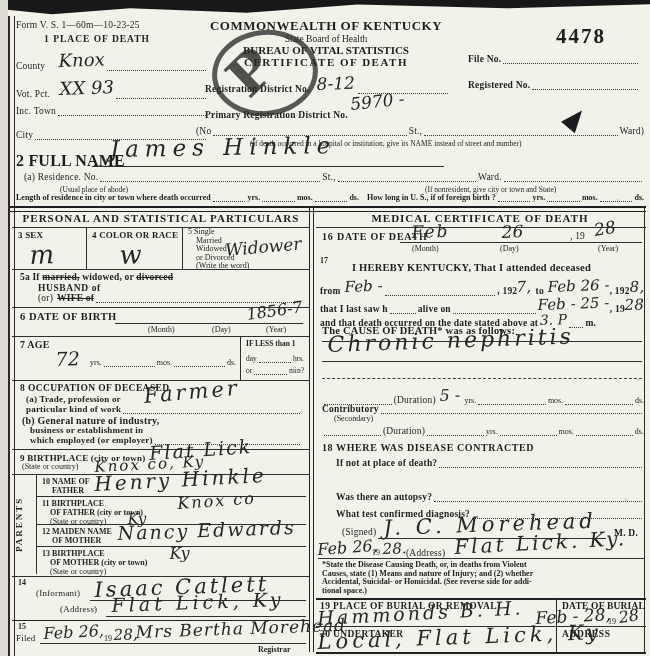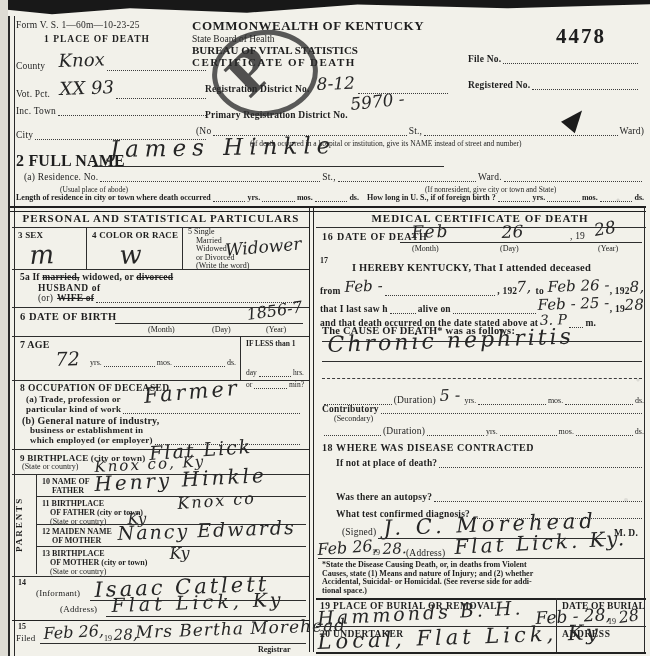--- a/index.html
+++ b/index.html
@@ -55,21 +55,21 @@
   </div>
   <div class="abs flex" style="left:16px;top:130px;width:192px">
     <span class="lbl">City</span>
     <span class="dl"></span>
   </div>
   <div class="abs flex" style="left:16px;top:106px;width:192px">
     <span class="lbl">Inc. Town</span>
     <span class="dl"></span>
   </div>
 
-  <div class="abs" style="left:192px;top:18px;width:268px;text-align:left">
+  <div class="abs" style="left:192px;top:18px;width:268px;text-align:center">
     <div style="font-size:13px;font-weight:bold;letter-spacing:.5px">COMMONWEALTH OF KENTUCKY</div>
     <div style="font-size:9.5px">State Board of Health</div>
     <div style="font-size:11px;font-weight:bold">BUREAU OF VITAL STATISTICS</div>
     <div style="font-size:11px;font-weight:bold;letter-spacing:1.5px">CERTIFICATE OF DEATH</div>
   </div>
 
   <div class="abs flex" style="left:205px;top:74px;width:245px">
     <span class="lbl b">Registration District No.</span>
     <span class="hw" style="font-size:17px;margin-left:8px">8-12</span>
     <span class="dl"></span>
@@ -185,21 +185,21 @@
   <div class="abs flex" style="left:90px;top:358px;width:146px">
     <span class="sm">yrs.</span>
     <span class="dl"></span>
     <span class="sm">mos.</span>
     <span class="dl"></span>
     <span class="sm">ds.</span>
   </div>
   <div class="abs" style="left:240px;top:336px;width:0;height:44px;border-left:1px solid #2e2e2e"></div>
   <div class="abs" style="left:246px;top:339px;width:58px">
     <div class="t7 b">IF LESS than 1</div>
-    <div class="flex" style="margin-top:20px">
+    <div class="flex" style="margin-top:6px">
       <span class="t7">day</span>
       <span class="dl"></span>
       <span class="t7">hrs.</span>
     </div>
     <div class="flex" style="margin-top:3px">
       <span class="t7">or</span>
       <span class="dl"></span>
       <span class="t7">min?</span>
     </div>
   </div>

